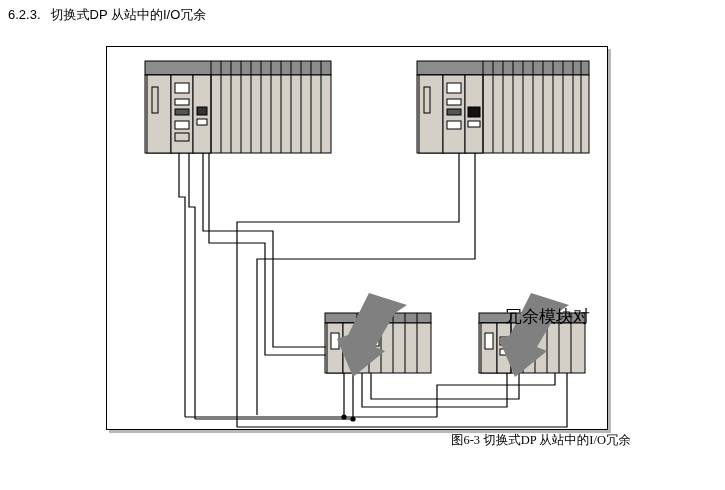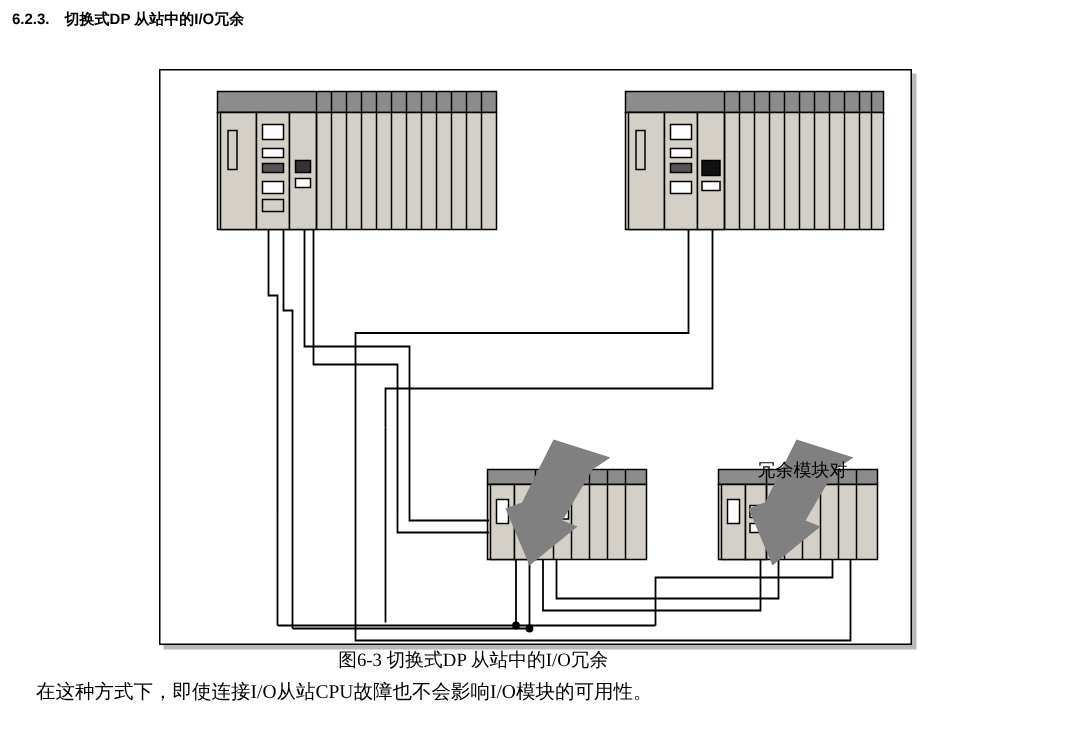--- a/index.html
+++ b/index.html
@@ -9,49 +9,49 @@
     font-family:"Liberation Serif",serif;
     color:#000;
     overflow:hidden;
     position:relative;
   }
   .page{position:relative;width:725px;height:490px;}
 
   .heading{
     position:absolute;left:8px;top:6px;
     font-family:"Liberation Sans",sans-serif;
-    font-weight:bold;font-size:10px;letter-spacing:0px;
+    font-weight:normal;font-size:13px;letter-spacing:0px;
     white-space:nowrap;
   }
   .heading .num{margin-right:10px;}
 
   .intro{
     position:absolute;left:50px;top:30px;
     font-size:13px;white-space:nowrap;
   }
 
   .figure-box{
     position:absolute;left:106px;top:46px;
     width:500px;height:382px;
     background:#ffffff;
     border:1px solid #000000;
     box-shadow:3px 3px 0 rgba(0,0,0,0.28);
   }
   .caption{
     position:absolute;left:0;top:432px;width:631px;
-    text-align:center;font-size:12.5px;
+    text-align:right;font-size:12.5px;
   }
   .closing{
     position:absolute;left:24px;top:452px;
     font-size:13px;white-space:nowrap;
   }
   .fig-svg{position:absolute;left:0;top:0;}
   .fig-label{
     position:absolute;
-    font-size:12px;
+    font-size:17px;
     font-family:Liberation Serif, serif;
     white-space:nowrap;
   }
   #redundant-pair-label{left:398px;top:258px;}
 </style>
 </head>
 <body>
 
 <div class="page">
 
@@ -219,15 +219,14 @@
       <path d="M246 330 L230 292 L241 288 L262 246 L300 258 L288 266 L268 300 L278 304 Z" fill="#808080"></path>
 
       <path d="M408 330 L392 292 L403 288 L424 246 L462 258 L450 266 L430 300 L440 304 Z" fill="#808080"></path>
     </svg>
 
     <div class="fig-label" id="redundant-pair-label">冗余模块对</div>
   </div>
 
   <div class="caption">图6-3 切换式DP 从站中的I/O冗余</div>
 
-  <div class="closing">在这种方式下，即使连接I/O从站CPU故障也不会影响I/O模块的可用性。</div>
 
 </div>
 
 </body></html>

